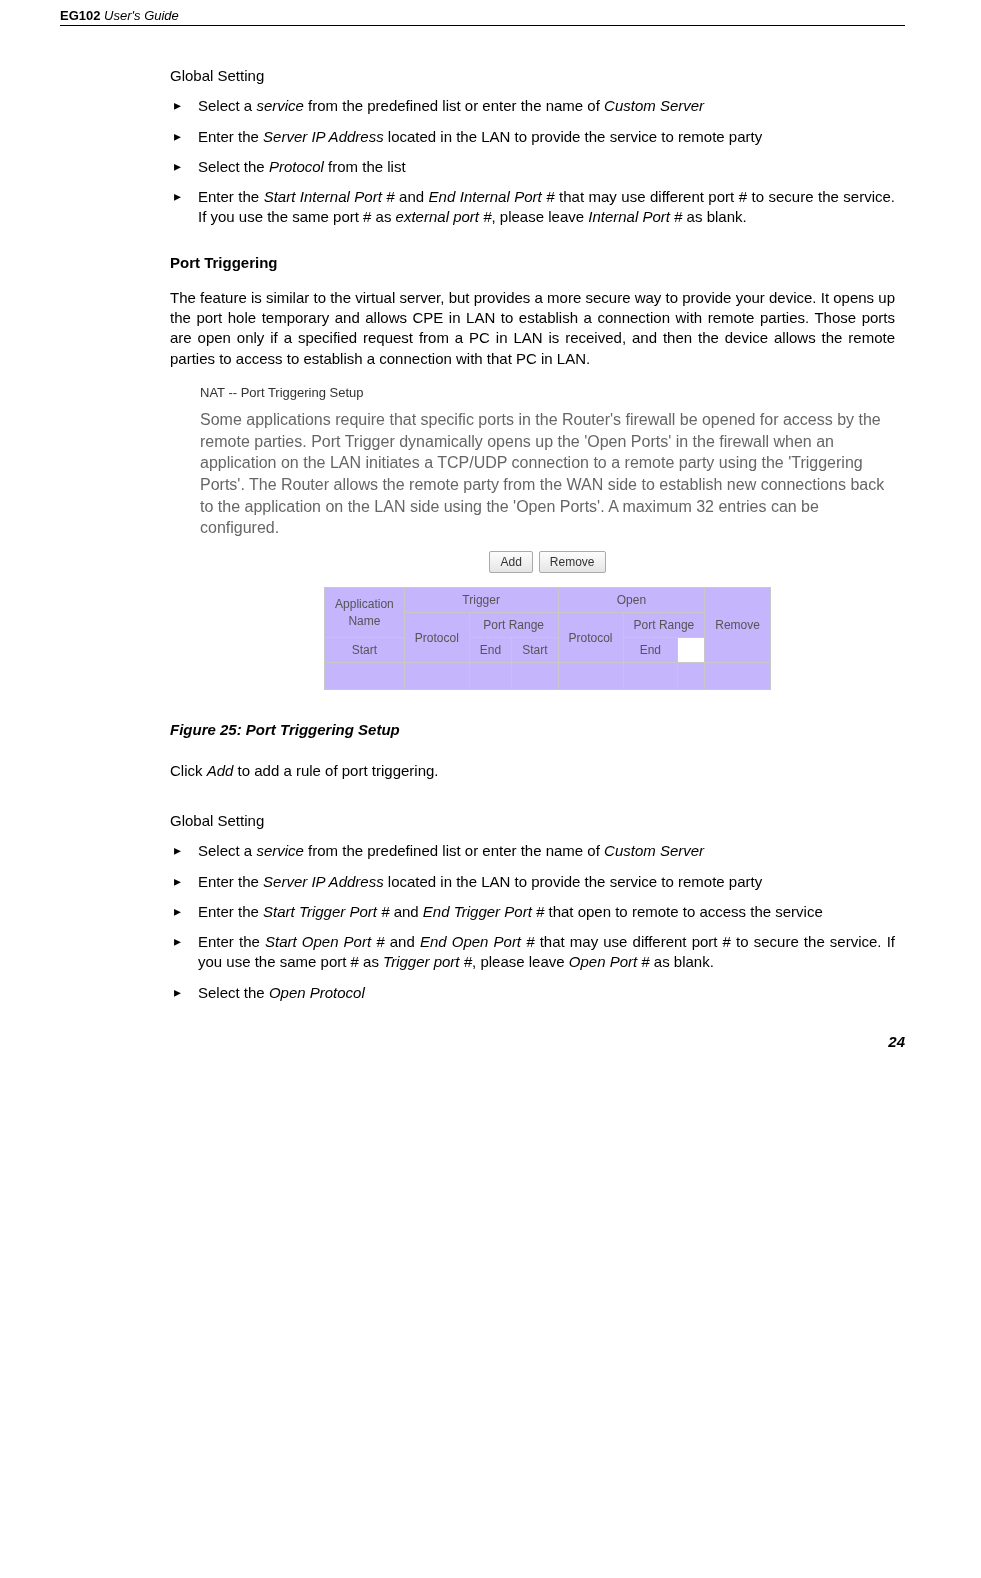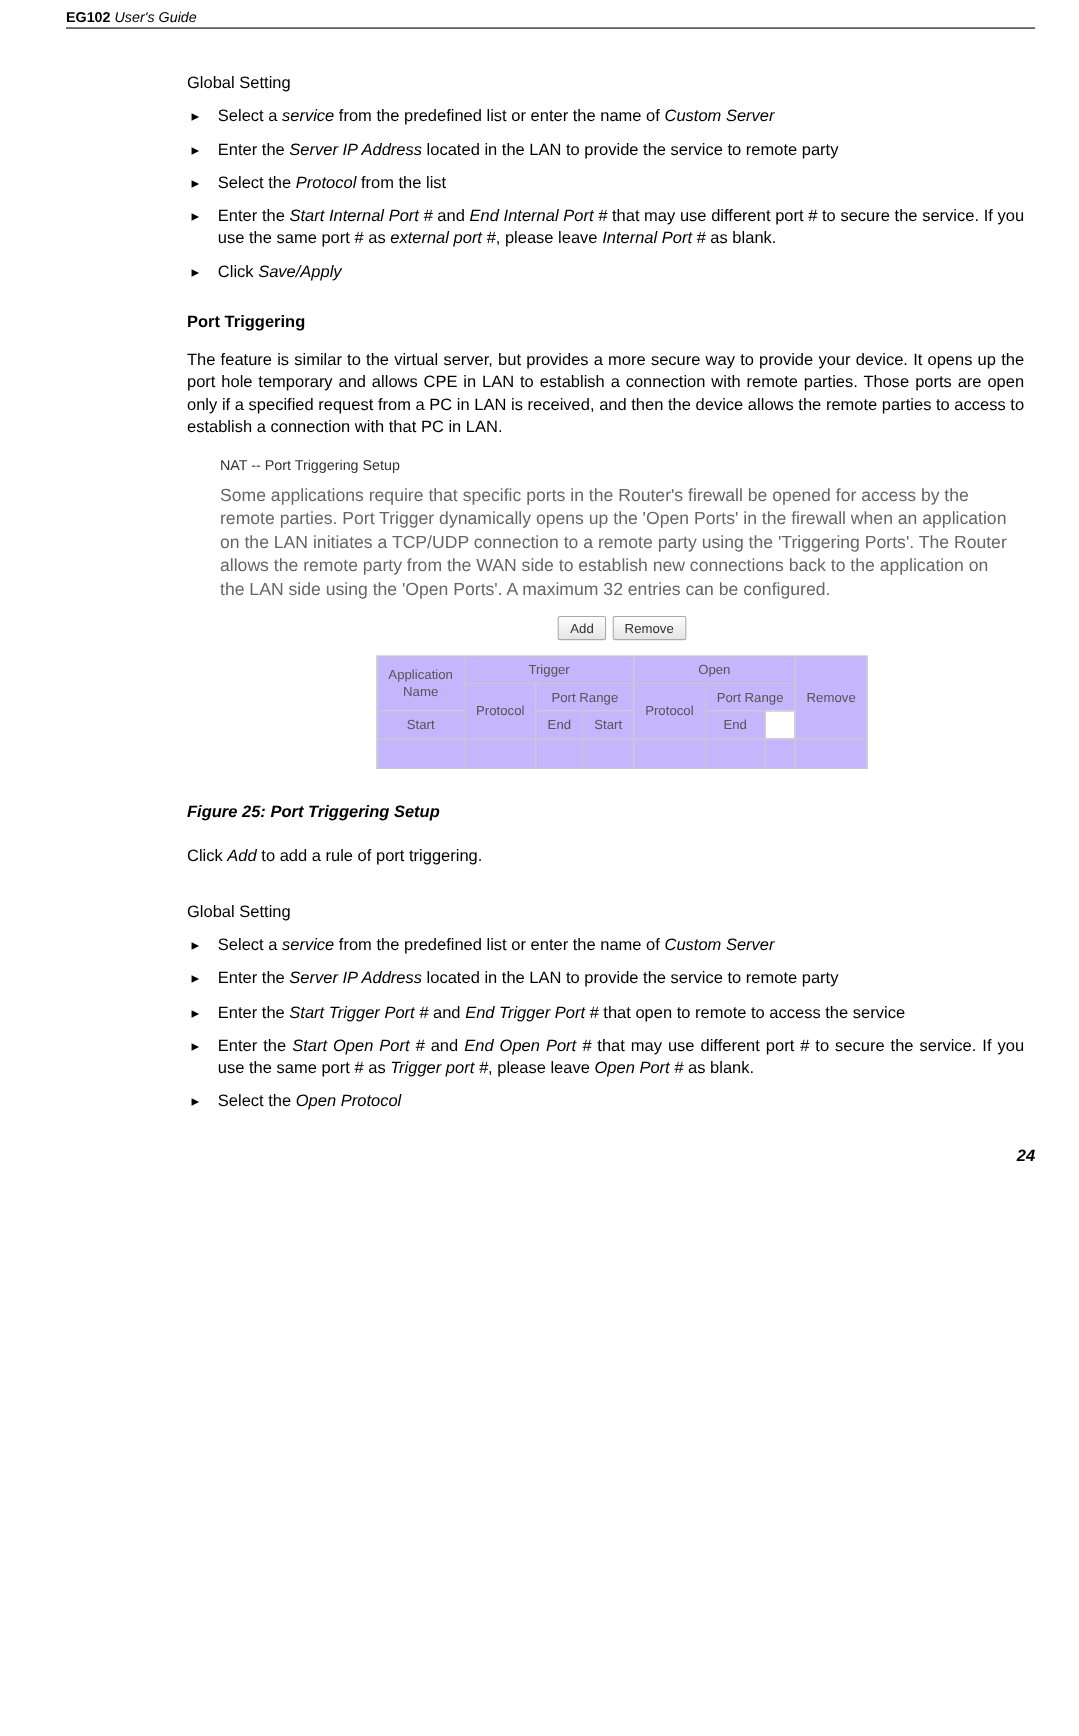--- a/index.html
+++ b/index.html
@@ -4,21 +4,21 @@
 <style>
   body {
     margin: 0;
     padding: 0;
     font-family: Arial, Helvetica, sans-serif;
     background: #fff;
     width: 981px;
     color: #000;
   }
   .page {
-    padding: 0 40px 20px 60px;
+    padding: 0 76px 20px 60px;
     position: relative;
   }
   .header {
     border-bottom: 1.5px solid #000;
     padding: 8px 0 2px 0;
     margin-bottom: 40px;
     font-size: 13px;
   }
   .header .bold { font-weight: bold; }
   .header .italic { font-style: italic; }
@@ -134,21 +134,20 @@
 
   <div class="content">
 
     <p class="plain-para">Global Setting</p>
 
     <ul class="bullets">
       <li>Select a <i>service</i> from the predefined list or enter the name of <i>Custom Server</i></li>
       <li>Enter the <i>Server IP Address</i> located in the LAN to provide the service to remote party</li>
       <li>Select the <i>Protocol</i> from the list</li>
       <li>Enter the <i>Start Internal Port #</i> and <i>End Internal Port #</i> that may use different port # to secure the service. If you use the same port # as <i>external port #</i>, please leave <i>Internal Port #</i> as blank.</li>
-      <li>Click <i>Save/Apply</i></li>
     </ul>
 
     <p class="section-title">Port Triggering</p>
 
     <p class="plain-para justify">The feature is similar to the virtual server, but provides a more secure way to provide your device. It opens up the port hole temporary and allows CPE in LAN to establish a connection with remote parties. Those ports are open only if a specified request from a PC in LAN is received, and then the device allows the remote parties to access to establish a connection with that PC in LAN.</p>
 
     <div class="embedded">
       <div class="embed-title">NAT -- Port Triggering Setup</div>
       <div class="embed-desc">Some applications require that specific ports in the Router's firewall be opened for access by the remote parties. Port Trigger dynamically opens up the 'Open Ports' in the firewall when an application on the LAN initiates a TCP/UDP connection to a remote party using the 'Triggering Ports'. The Router allows the remote party from the WAN side to establish new connections back to the application on the LAN side using the 'Open Ports'. A maximum 32 entries can be configured.</div>
       <div class="embed-buttons">

